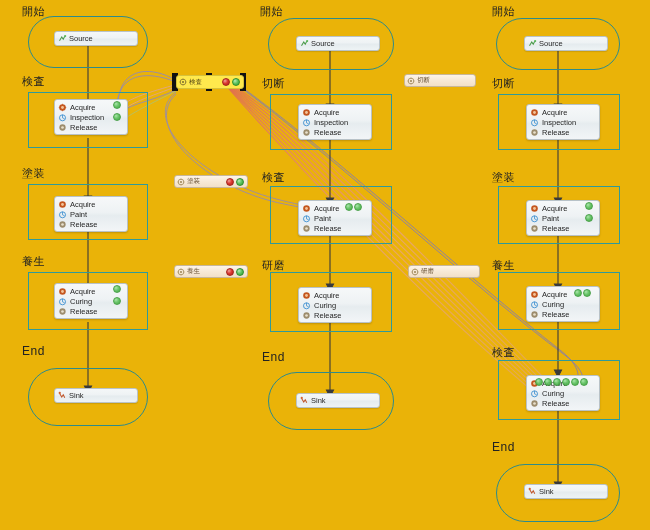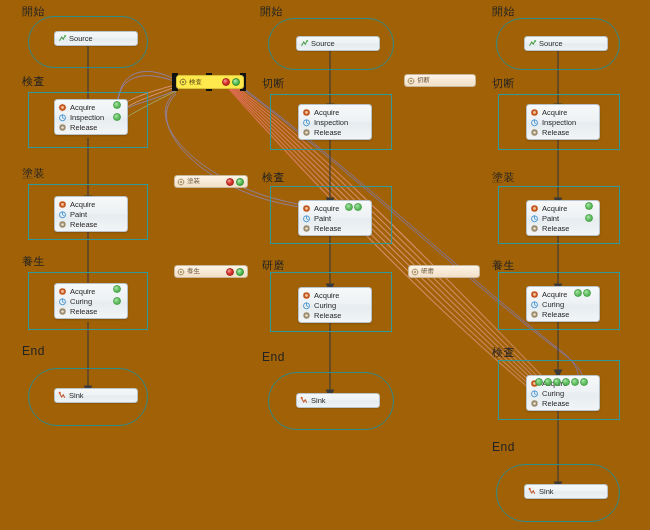--- a/index.html
+++ b/index.html
@@ -5,21 +5,21 @@
   html,body{margin:0;padding:0;}
   body{
     width:650px;height:530px;
     background:#ffffff;
     font-family:"Liberation Sans","DejaVu Sans",sans-serif;
     overflow:hidden;
     position:relative;
   }
   #canvas{
     position:absolute;left:0;top:0;width:650px;height:530px;
-    background:#a16207;
+    background:#eab308;
   }
   
   #edges{position:absolute;left:0;top:0;width:650px;height:530px;pointer-events:none;}
 
   
   .col{position:absolute;}
 
   
   .stage-label{
     position:absolute;

